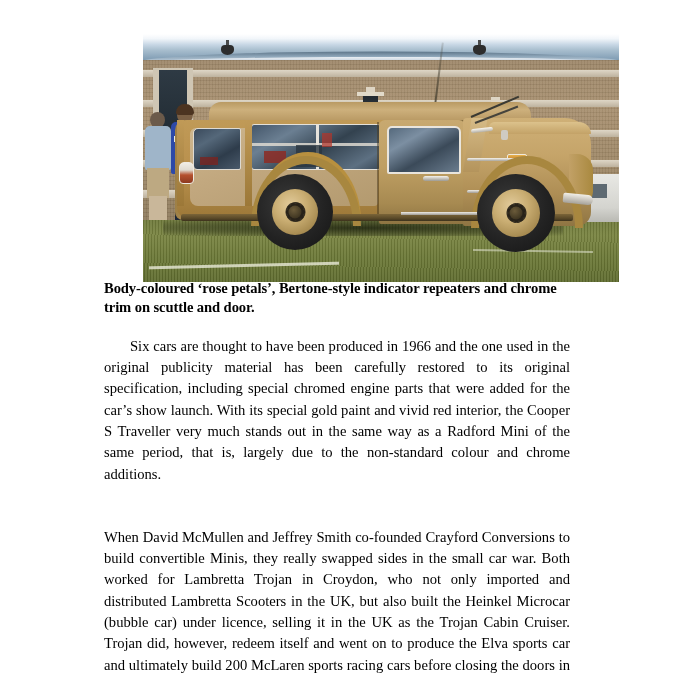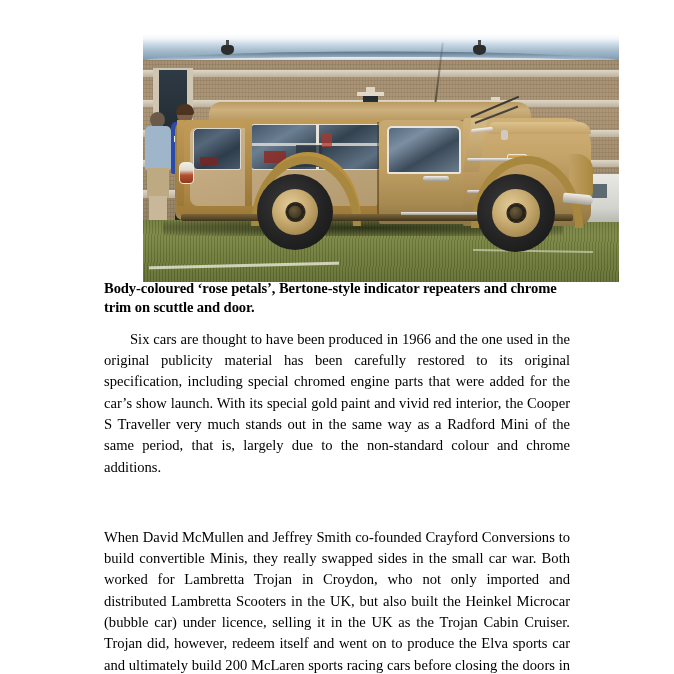--- a/index.html
+++ b/index.html
@@ -538,21 +538,21 @@
 
   .para {
     position: absolute;
     left: 104px;
     width: 466px;
     font-size: 14.6px;
     line-height: 1.465;
     text-align: justify;
     text-justify: inter-word;
   }
-  .para.p1 { top: 314px; text-indent: 26px; }
+  .para.p1 { top: 321px; text-indent: 26px; }
   .para.p2 { top: 512px; text-indent: 0; }
 
   .heading {
     position: absolute;
     left: 104px;
     top: 481px;
     width: 466px;
     font-size: 14.3px;
     font-weight: bold;
     color: #1a6b3e;

